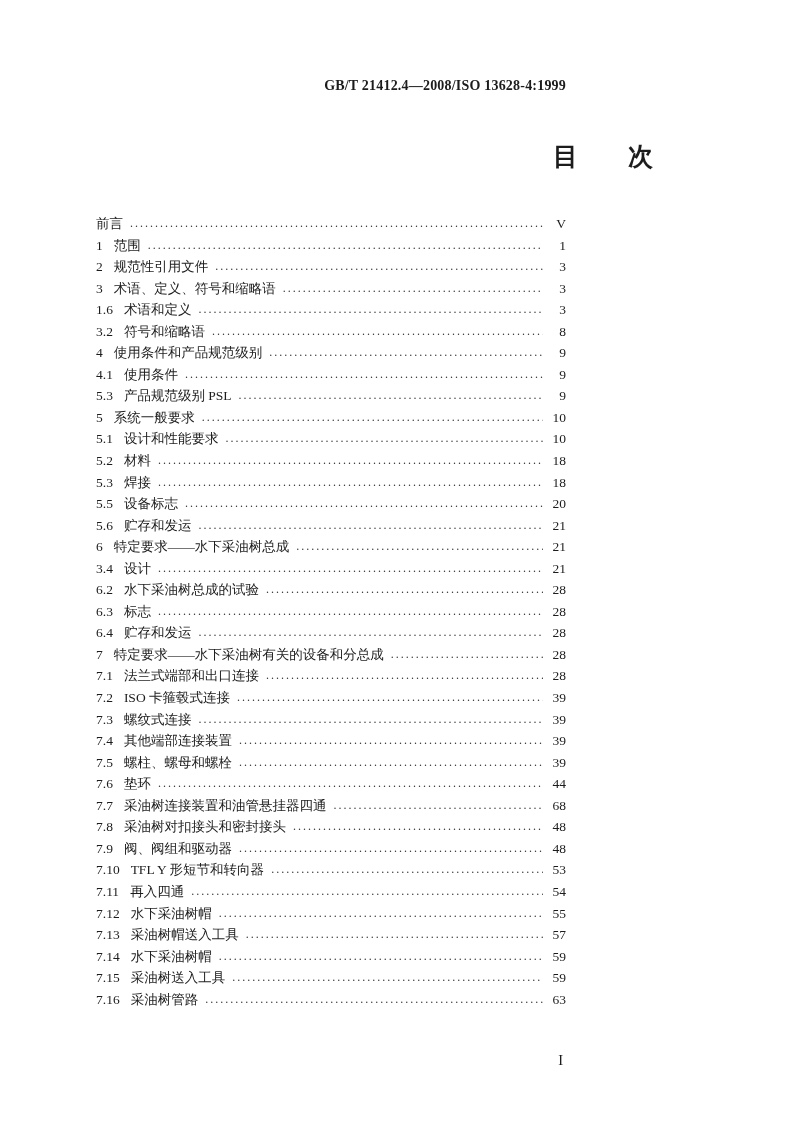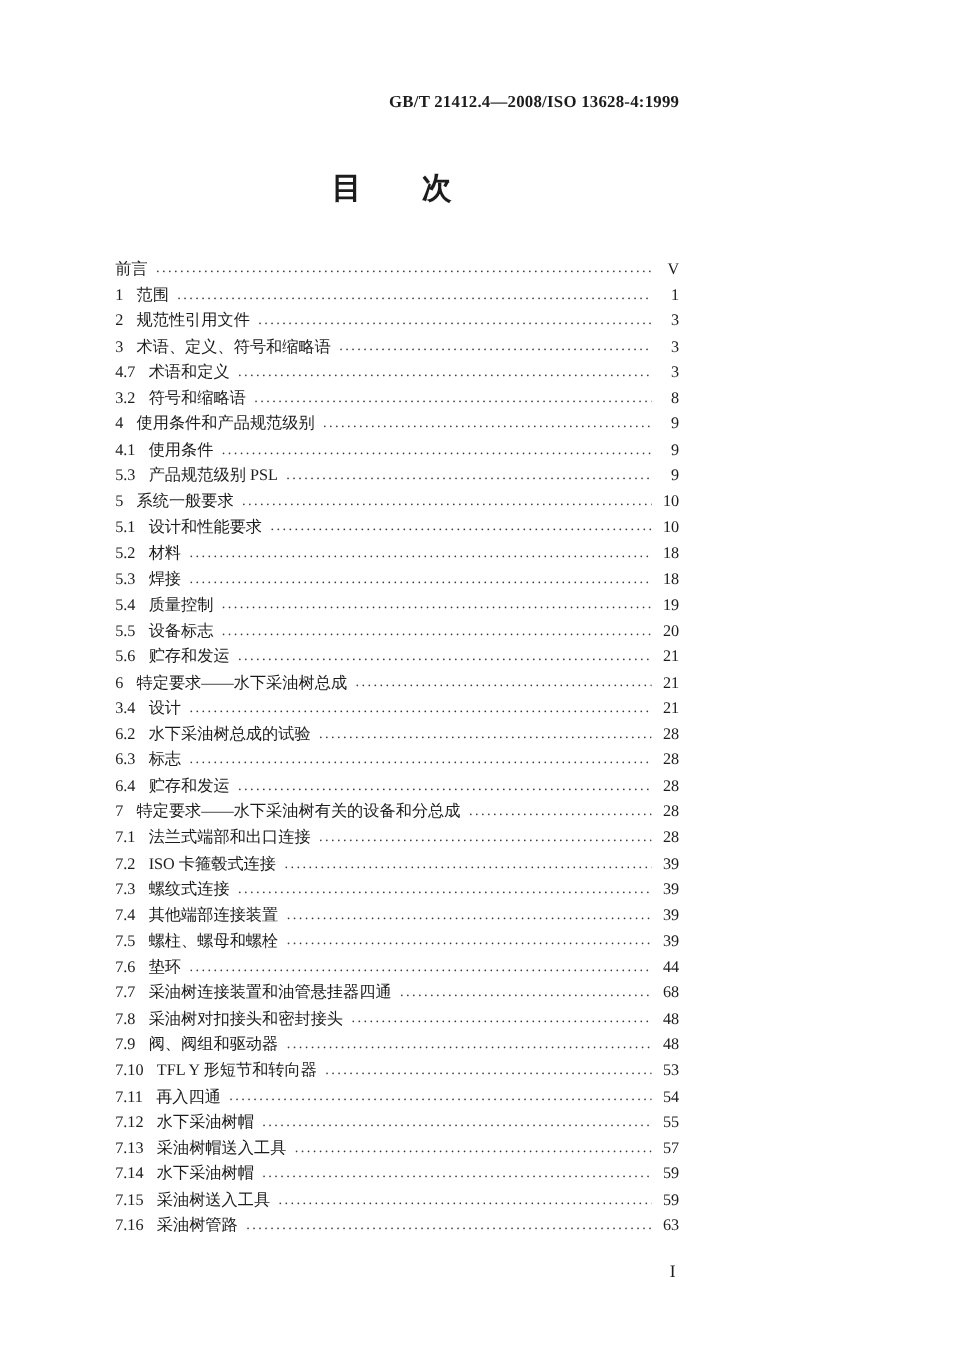--- a/index.html
+++ b/index.html
@@ -23,21 +23,21 @@
     font-size: 14px;
     font-weight: bold;
     letter-spacing: 0.2px;
     white-space: nowrap;
   }
   .doc-title {
     position: absolute;
     top: 140px;
     left: 0;
     width: 100%;
-    text-align: center;
+    text-align: right;
     font-size: 25px;
     font-weight: bold;
     margin: 0;
   }
   .toc {
     position: absolute;
     top: 213px;
     left: 96px;
     right: 87px;
   }
@@ -112,21 +112,21 @@
   </div>
 
   <div class="toc-row">
     <span class="toc-num">3</span>
     <span class="toc-label">术语、定义、符号和缩略语</span>
     <span class="toc-leader"></span>
     <span class="toc-page">3</span>
   </div>
 
   <div class="toc-row">
-    <span class="toc-num">4.7</span>
+    <span class="toc-num">1.6</span>
     <span class="toc-label">术语和定义</span>
     <span class="toc-leader"></span>
     <span class="toc-page">3</span>
   </div>
 
   <div class="toc-row">
     <span class="toc-num">3.2</span>
     <span class="toc-label">符号和缩略语</span>
     <span class="toc-leader"></span>
     <span class="toc-page">8</span>
@@ -174,26 +174,20 @@
     <span class="toc-page">18</span>
   </div>
 
   <div class="toc-row">
     <span class="toc-num">5.3</span>
     <span class="toc-label">焊接</span>
     <span class="toc-leader"></span>
     <span class="toc-page">18</span>
   </div>
 
-  <div class="toc-row">
-    <span class="toc-num">5.4</span>
-    <span class="toc-label">质量控制</span>
-    <span class="toc-leader"></span>
-    <span class="toc-page">19</span>
-  </div>
 
   <div class="toc-row">
     <span class="toc-num">5.5</span>
     <span class="toc-label">设备标志</span>
     <span class="toc-leader"></span>
     <span class="toc-page">20</span>
   </div>
 
   <div class="toc-row">
     <span class="toc-num">5.6</span>

